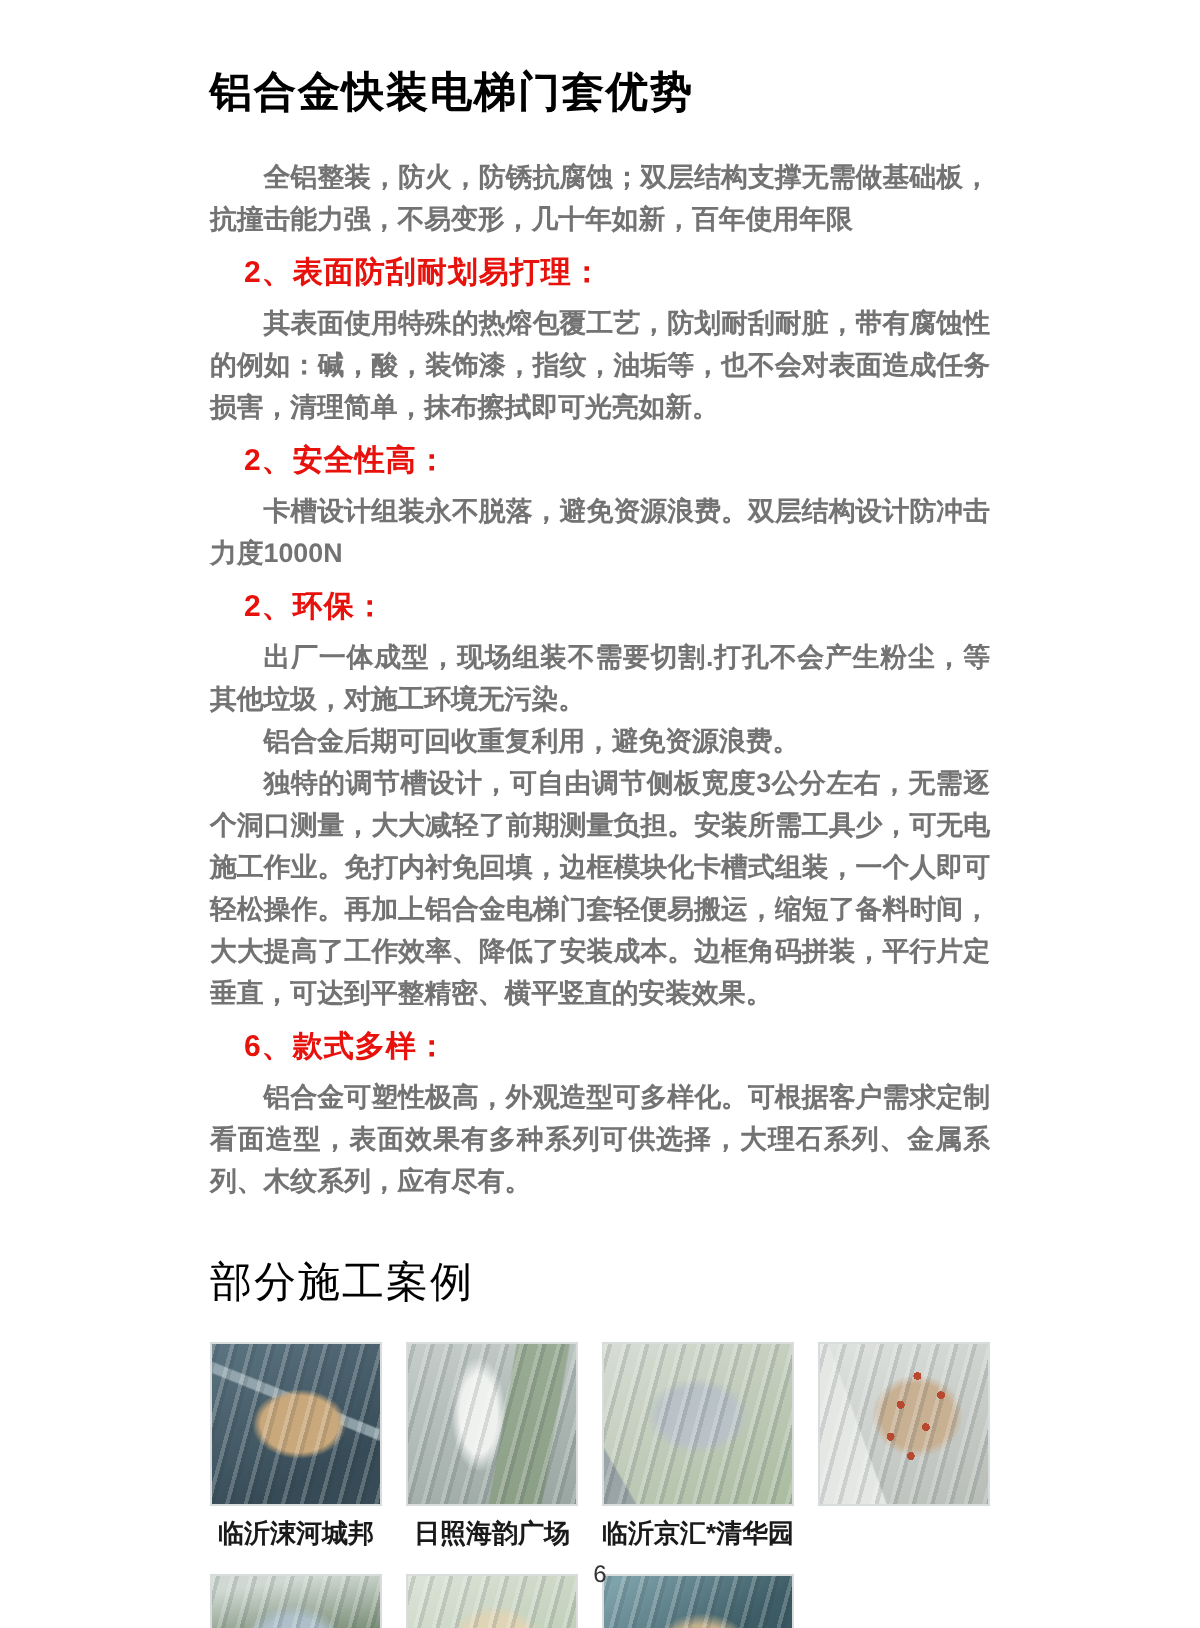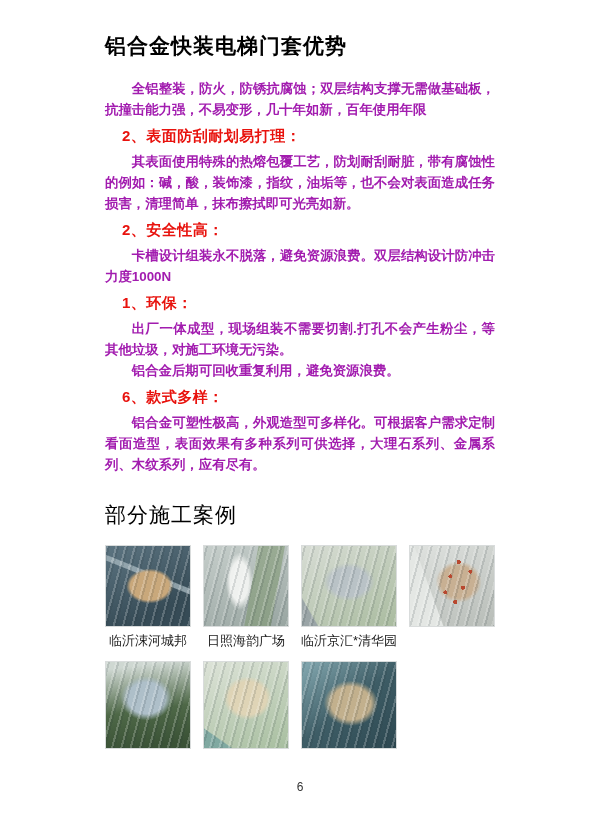--- a/index.html
+++ b/index.html
@@ -13,21 +13,21 @@
   .doc-title{
     font-size:21px; font-weight:bold; letter-spacing:1px;
     margin:0 0 18px 0; color:#000;
   }
   .adv-heading{
     color:var(--red); font-size:15px; font-weight:bold;
     margin:7px 0 5px 17px; letter-spacing:.5px;
   }
   .body-para{
     font-size:13.4px; line-height:21px; font-weight:bold;
-    text-align:justify; text-indent:2em; margin:0; color:#a21caf;
+    text-align:justify; text-indent:2em; margin:0; color:#737373;
   }
   .cases-title{
     font-size:21px; font-weight:normal; letter-spacing:1px;
     margin:26px 0 16px 0; color:#000;
   }
   .grid{
     display:grid; grid-template-columns:repeat(4,1fr);
     column-gap:12px; row-gap:11px;
   }
   figure.case{ margin:0; }
@@ -75,21 +75,21 @@
       radial-gradient(ellipse 55% 46% at 48% 42%, #aebfc9 0 40%, rgba(174,191,201,0) 56%),
       linear-gradient(172deg, #cfd8d2 8%, #4e6847 55%, #3a5236 92%); }
   .t7{ background:
       linear-gradient(35deg, rgba(118,163,158,.85) 13%, rgba(118,163,158,0) 14%),
       radial-gradient(ellipse 46% 40% at 52% 42%, #dfd4b6 0 48%, rgba(223,212,182,0) 63%),
       linear-gradient(155deg, #dde3d8, #a7be9f); }
   .t8{ background:
       radial-gradient(ellipse 48% 44% at 52% 48%, #c2b08d 0 44%, rgba(194,176,141,0) 60%),
       linear-gradient(140deg, #7fa3ab 5%, #3e5d66 50%, #2e4952 95%); }
   .caption{
-    text-align:center; font-size:13px; font-weight:normal;
+    text-align:center; font-size:13px; font-weight:bold;
     margin-top:5px; color:#1a1a1a; white-space:nowrap;
   }
   .pagenum{
     position:absolute; left:0; right:0; bottom:20px;
     text-align:center; font-size:12px; color:#333;
   }
 </style>
 </head>
 <body>
 
@@ -100,24 +100,25 @@
 
     <section>
       <p class="body-para">全铝整装，防火，防锈抗腐蚀；双层结构支撑无需做基础板，抗撞击能力强，不易变形，几十年如新，百年使用年限</p>
 
       <h2 class="adv-heading">2、表面防刮耐划易打理：</h2>
       <p class="body-para">其表面使用特殊的热熔包覆工艺，防划耐刮耐脏，带有腐蚀性的例如：碱，酸，装饰漆，指纹，油垢等，也不会对表面造成任务损害，清理简单，抹布擦拭即可光亮如新。</p>
 
       <h2 class="adv-heading">2、安全性高：</h2>
       <p class="body-para">卡槽设计组装永不脱落，避免资源浪费。双层结构设计防冲击力度1000N</p>
 
-      <h2 class="adv-heading">1、环保：</h2>
+      <h2 class="adv-heading">2、环保：</h2>
       <p class="body-para">出厂一体成型，现场组装不需要切割.打孔不会产生粉尘，等其他垃圾，对施工环境无污染。</p>
       <p class="body-para">铝合金后期可回收重复利用，避免资源浪费。</p>
 
+      <p class="body-para">独特的调节槽设计，可自由调节侧板宽度3公分左右，无需逐个洞口测量，大大减轻了前期测量负担。安装所需工具少，可无电施工作业。免打内衬免回填，边框模块化卡槽式组装，一个人即可轻松操作。再加上铝合金电梯门套轻便易搬运，缩短了备料时间，大大提高了工作效率、降低了安装成本。边框角码拼装，平行片定垂直，可达到平整精密、横平竖直的安装效果。</p>
 
       <h2 class="adv-heading">6、款式多样：</h2>
       <p class="body-para">铝合金可塑性极高，外观造型可多样化。可根据客户需求定制看面造型，表面效果有多种系列可供选择，大理石系列、金属系列、木纹系列，应有尽有。</p>
     </section>
 
     <h1 class="cases-title">部分施工案例</h1>
 
     <div class="grid">
       <figure class="case">
         <div class="thumb t1"></div>

